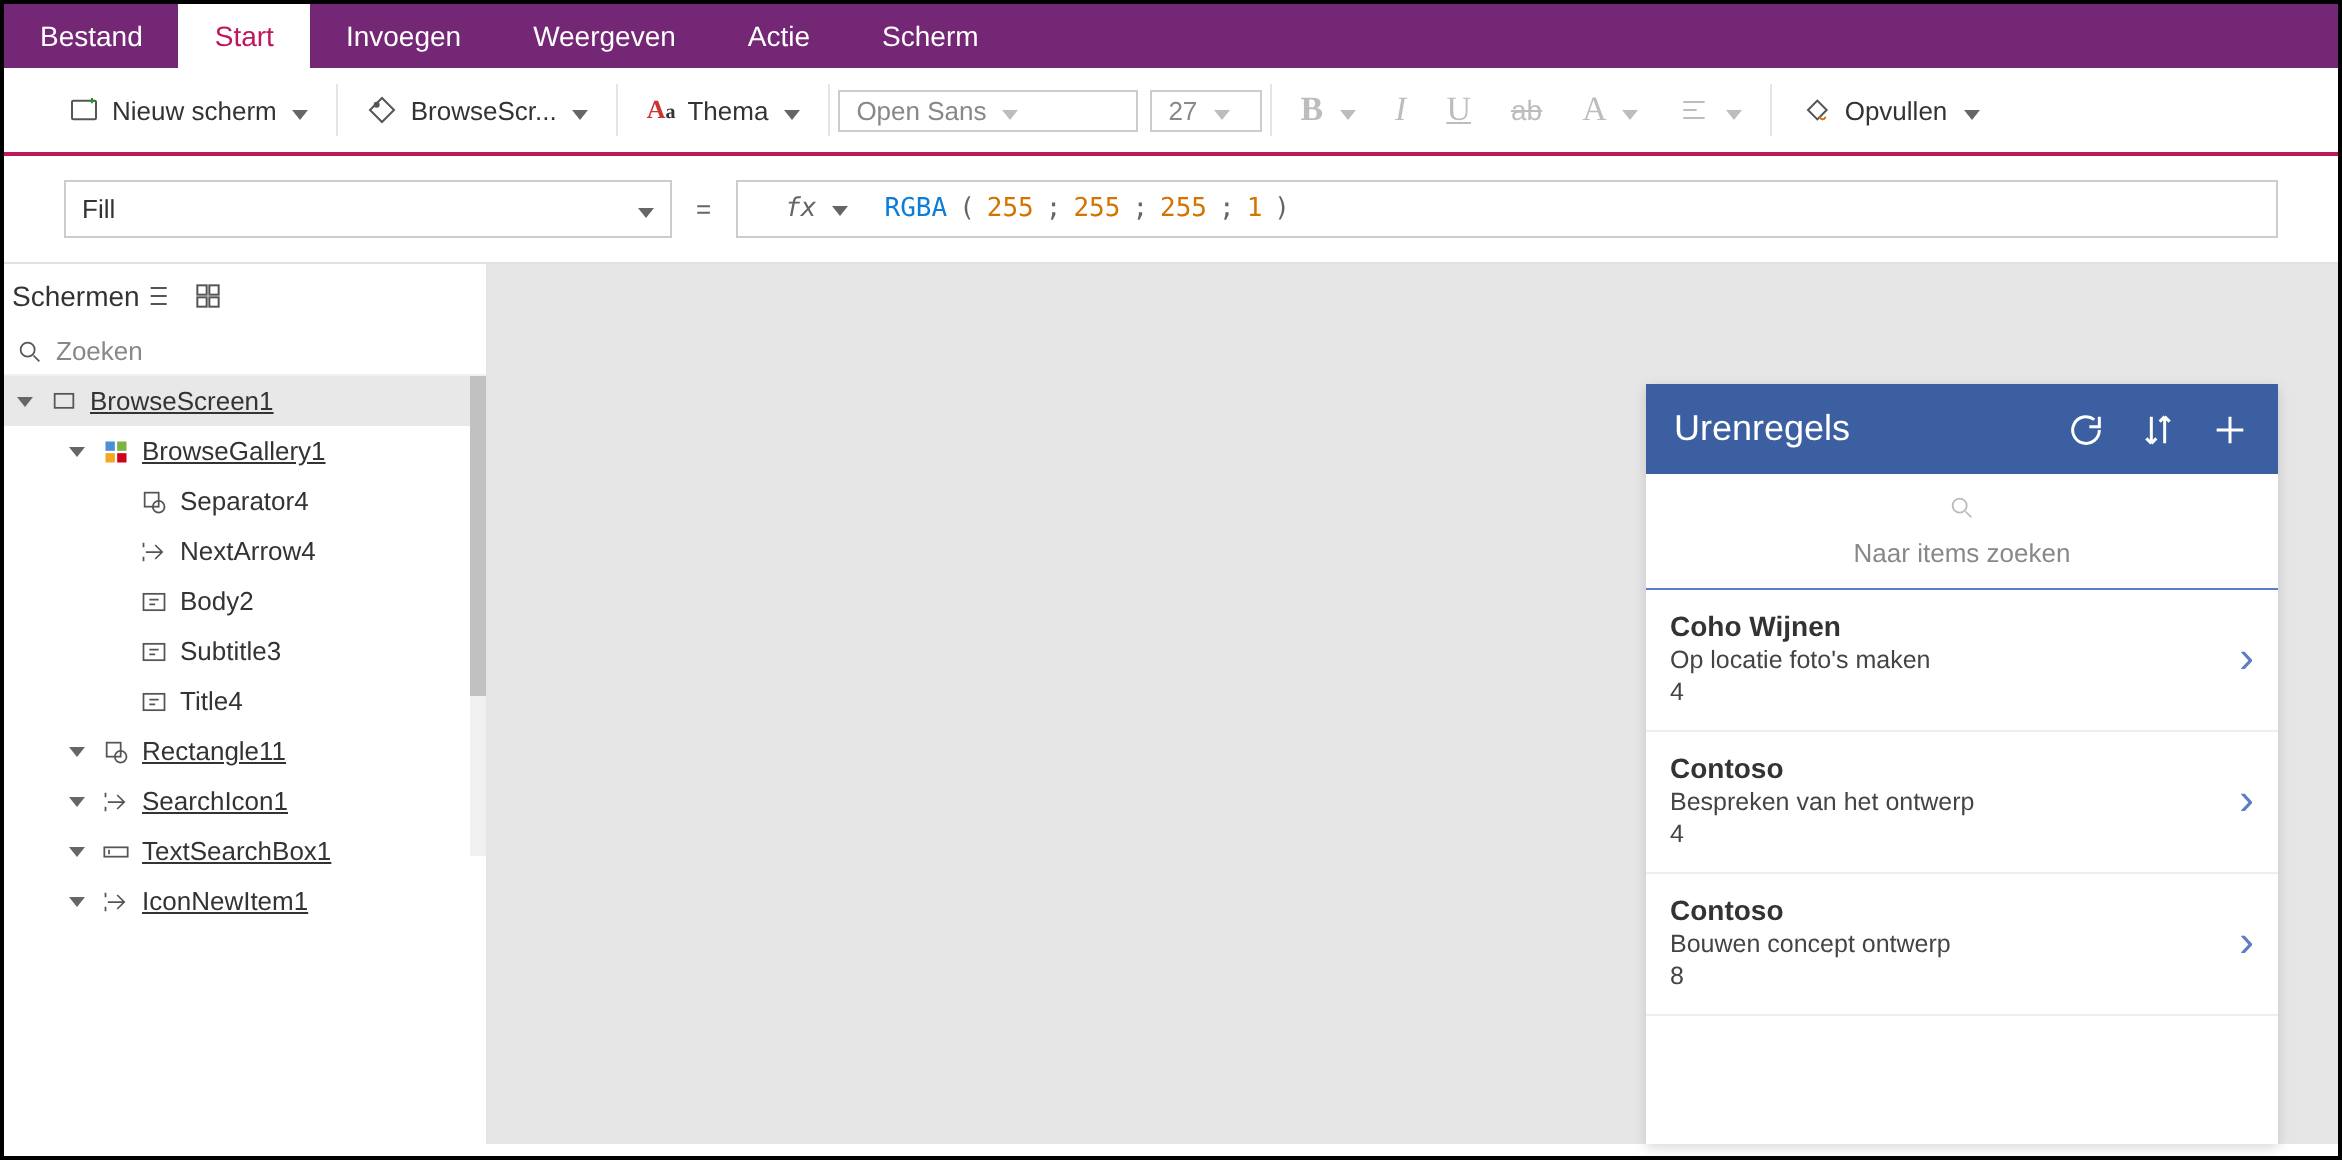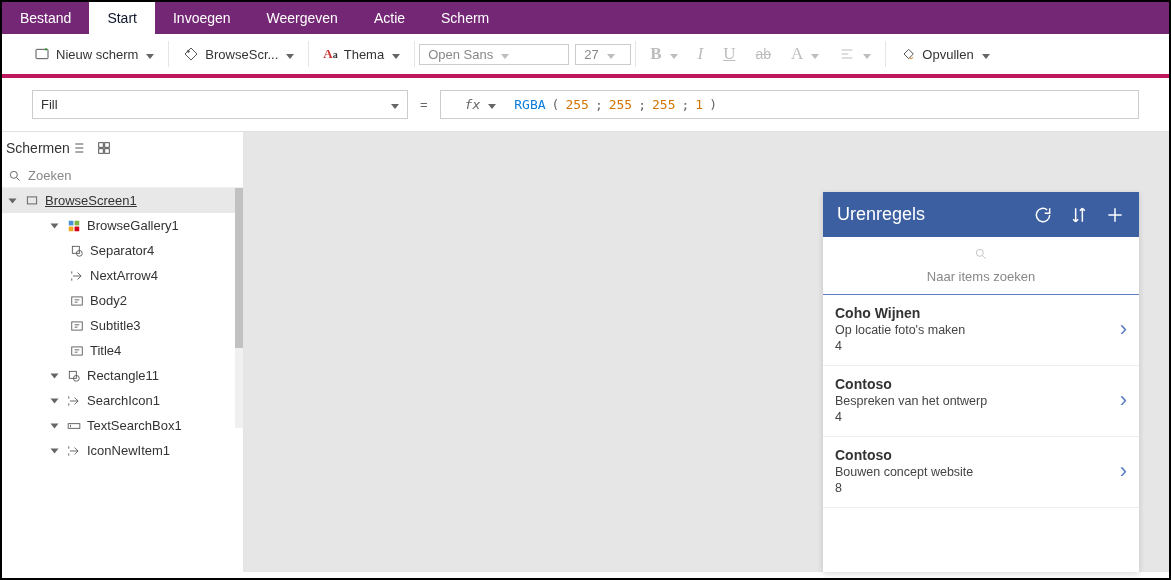--- a/index.html
+++ b/index.html
@@ -1,47 +1,47 @@
 <!DOCTYPE html>
 <html><head>
 <meta charset="utf-8">
 <style>
   * { box-sizing: border-box; margin: 0; padding: 0; }
   body { font-family: "Segoe UI", Arial, sans-serif; font-size: 13px; color: #333; background: #fff; width: 1171px; height: 580px; overflow: hidden; border: 2px solid #000; }
   .appbar { background: #742774; height: 32px; display: flex; align-items: stretch; }
   .appbar .tab { padding: 0 18px; display: flex; align-items: center; color: #fff; font-size: 14px; cursor: pointer; }
-  .appbar .tab.active { background: #fff; color: #0f172a; }
-  .ribbon { height: 44px; display: flex; align-items: center; border-bottom: 4px solid #be185d; }
+  .appbar .tab.active { background: #fff; color: #be185d; }
+  .ribbon { height: 44px; display: flex; align-items: center; border-bottom: 2px solid #be185d; }
   .r-item { display: inline-flex; align-items: center; gap: 6px; padding: 4px 10px; cursor: pointer; color: #333; }
   .r-divider { width: 1px; background: #e5e5e5; height: 26px; margin: 0 4px; }
   .r-sel { border: 1px solid #ccc; padding: 2px 8px; color: #888; display: inline-flex; align-items: center; gap: 6px; }
   .r-g { color: #bdbdbd; }
   .chev::after { content: ""; display:inline-block; border-left:4px solid transparent; border-right:4px solid transparent; border-top:5px solid #666; margin-left:2px; }
   .chev-g::after { border-top-color:#bdbdbd; }
 
   .formulaRow { display:flex; align-items:center; border-bottom:1px solid #e1e1e1; padding:12px 30px; gap:12px; }
-  .propBox { border:1px solid #ccc; padding:6px 8px; width:376px; display:flex; align-items:center; justify-content:space-between; cursor:pointer; }
+  .propBox { border:1px solid #ccc; padding:6px 8px; width:304px; display:flex; align-items:center; justify-content:space-between; cursor:pointer; }
   .eq { color:#666; }
   .fx { font-style:italic; color:#666;margin-left:16px; }
   .fbar { flex:1; border:1px solid #ccc; padding:6px 8px; font-family:Consolas, monospace; display:flex; align-items:center; gap:6px; }
   .tok-fn { color:#0b7dda; }
   .tok-num { color:#d47400; }
   .tok-sep { color:#666; }
 
   .main { display:flex; height: calc(100% - 44px - 44px - 48px); }
   .sidebar { width:242px; border-right:1px solid #e5e5e5; display:flex; flex-direction:column; position:relative; }
   .sb-head { display:flex; align-items:center; justify-content:flex-start; padding:8px 8px 8px 4px; }
   .sb-head .title { font-size:14px; }
   .sb-view { display:flex; gap:10px; color:#555; }
   .sb-search { display:flex; align-items:center; gap:6px; padding:4px 6px; color:#888; border-bottom:1px solid #f0f0f0; }
   .tree { font-size:13px; overflow:auto; }
   .tree-item { display:flex; align-items:center; gap:6px; padding:5px 6px; cursor:pointer; }
   .tree-item.selected { background:#e8e8e8; }
   .ind1 { padding-left:22px;text-decoration:underline; }
-  .ind2 { padding-left:64px; }
+  .ind2 { padding-left:48px;text-decoration:underline; }
   .ind3 { padding-left:68px; }
   .sb-scroll { position:absolute; right:0; top:56px; width:8px; height:240px; background:#f0f0f0; }
   .sb-scroll .thumb { background:#c1c1c1; height:160px; width:100%; }
 
   .canvas { flex:1; background:#e6e6e6; position:relative; display:flex; justify-content:flex-end; }
   .phone { width:316px; margin:60px 30px 0 0; background:#fff; box-shadow:0 2px 6px rgba(0,0,0,.15); }
   .ph-header { background:#3b5fa0; color:#fff; display:flex; align-items:center; justify-content:space-between; padding:12px 14px; font-size:18px; }
   .ph-actions { display:flex; gap:16px; }
   .ph-search { display:flex; align-items:center; gap:8px; padding:10px 12px; color:#888; border-bottom:1px solid #5d7ec2;flex-direction:column; }
   .ph-item { padding:10px 12px 12px; border-bottom:1px solid #eee; display:flex; align-items:center; justify-content:space-between; }
@@ -333,21 +333,21 @@
             <div>
               <div class="title">Contoso</div>
               <div class="sub">Bespreken van het ontwerp</div>
               <div class="num">4</div>
             </div>
             <div class="ph-arrow">›</div>
           </div>
           <div class="ph-item">
             <div>
               <div class="title">Contoso</div>
-              <div class="sub">Bouwen concept website</div>
+              <div class="sub">Bouwen concept ontwerp</div>
               <div class="num">8</div>
             </div>
             <div class="ph-arrow">›</div>
           </div>
         </div>
     </div>
   </div>
 </div>
 
 </body></html>

